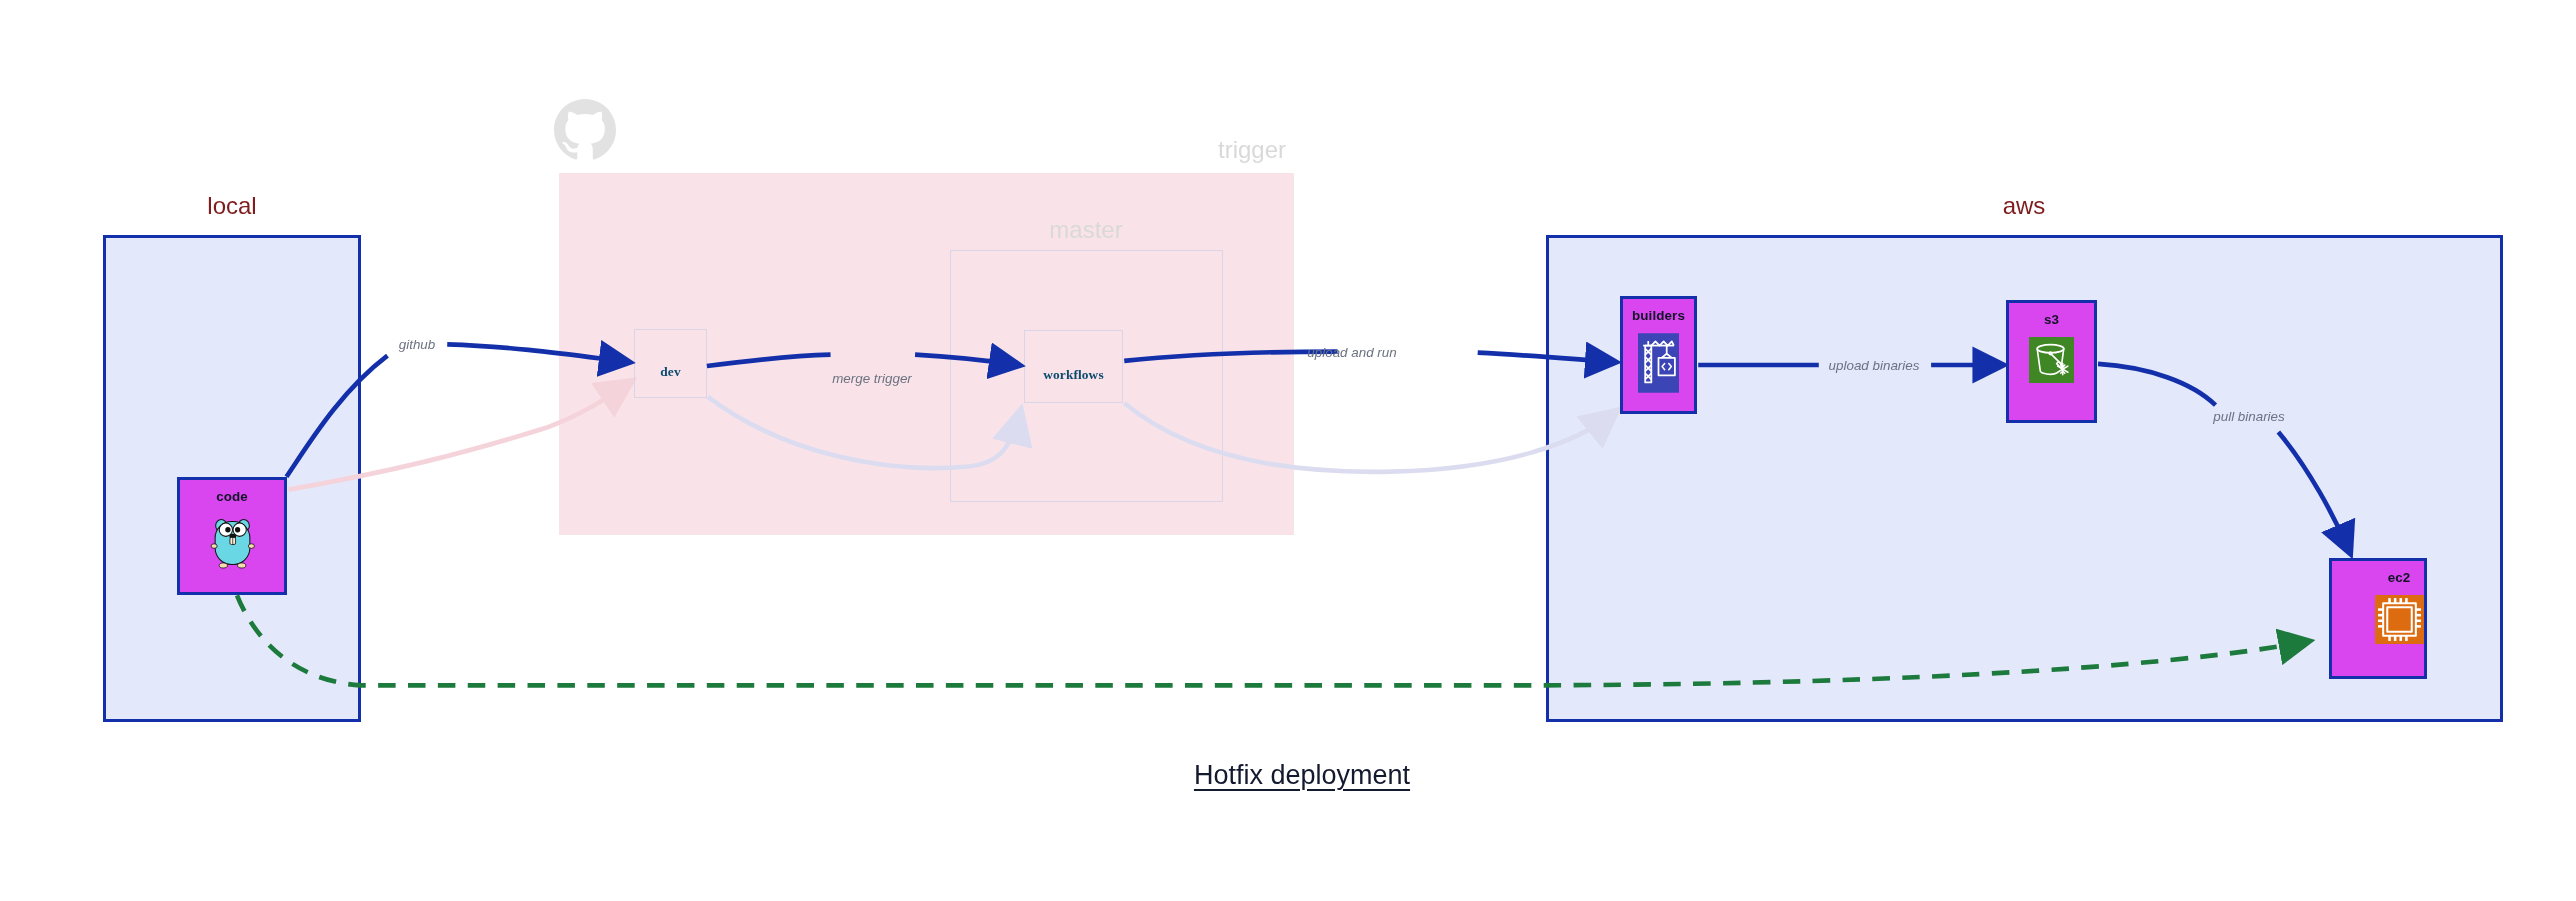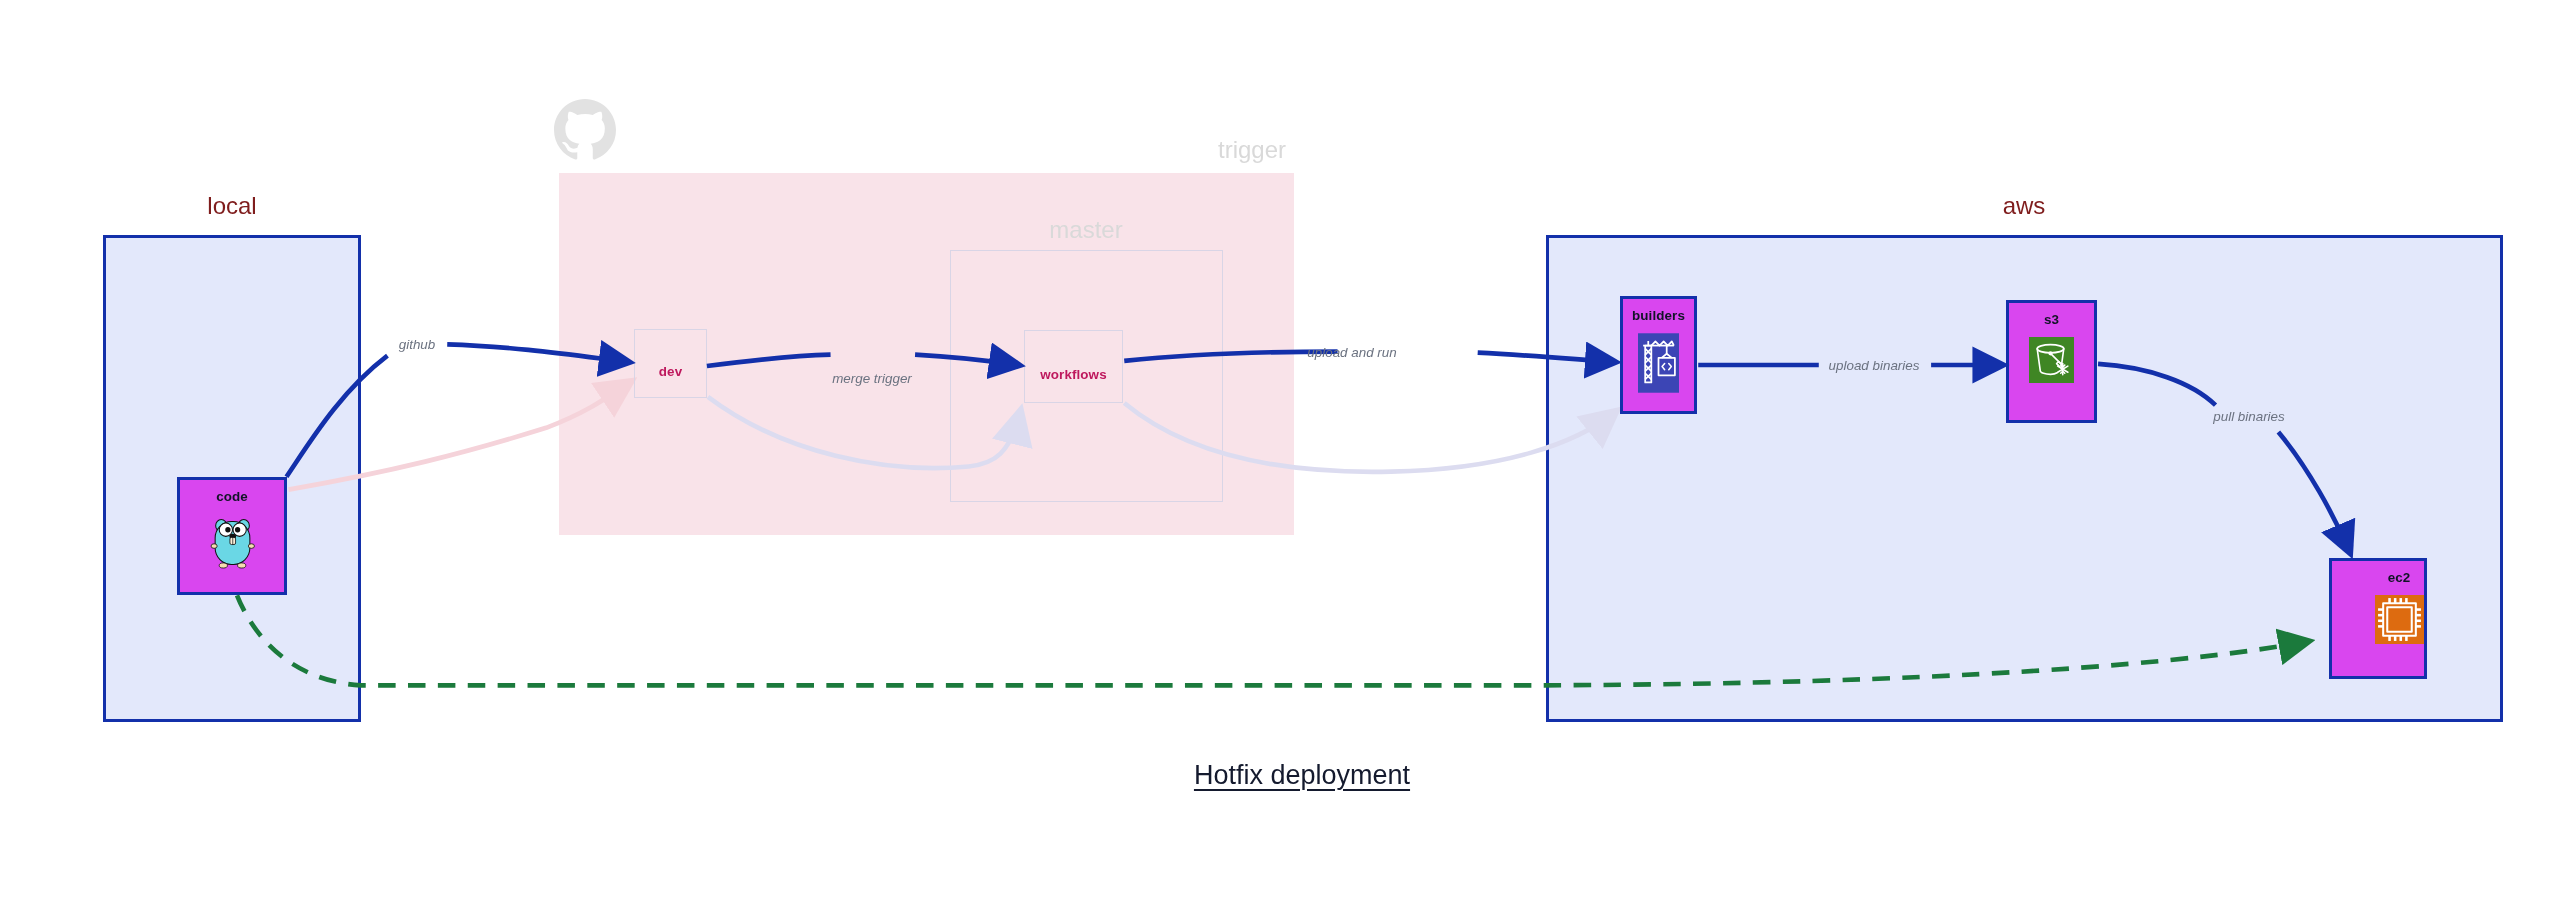--- a/index.html
+++ b/index.html
@@ -63,23 +63,24 @@
   }
   .node-icon {
     margin-top: 9.3px;
   }
   .node.faded {
     background: transparent;
     border: 1.5px solid #d9d5e6;
     justify-content: center;
   }
   .node.faded .node-title {
-    color: #be185d;
+    color: #0c4a6e;
     margin-top: 16px;
     font-size: 13.4px;
+    font-family: Liberation Serif, serif;
   }
   
   svg.layer {
     position: absolute;
     left: 0;
     top: 0;
     width: 2604px;
     height: 902px;
     overflow: visible;
     pointer-events: none;

